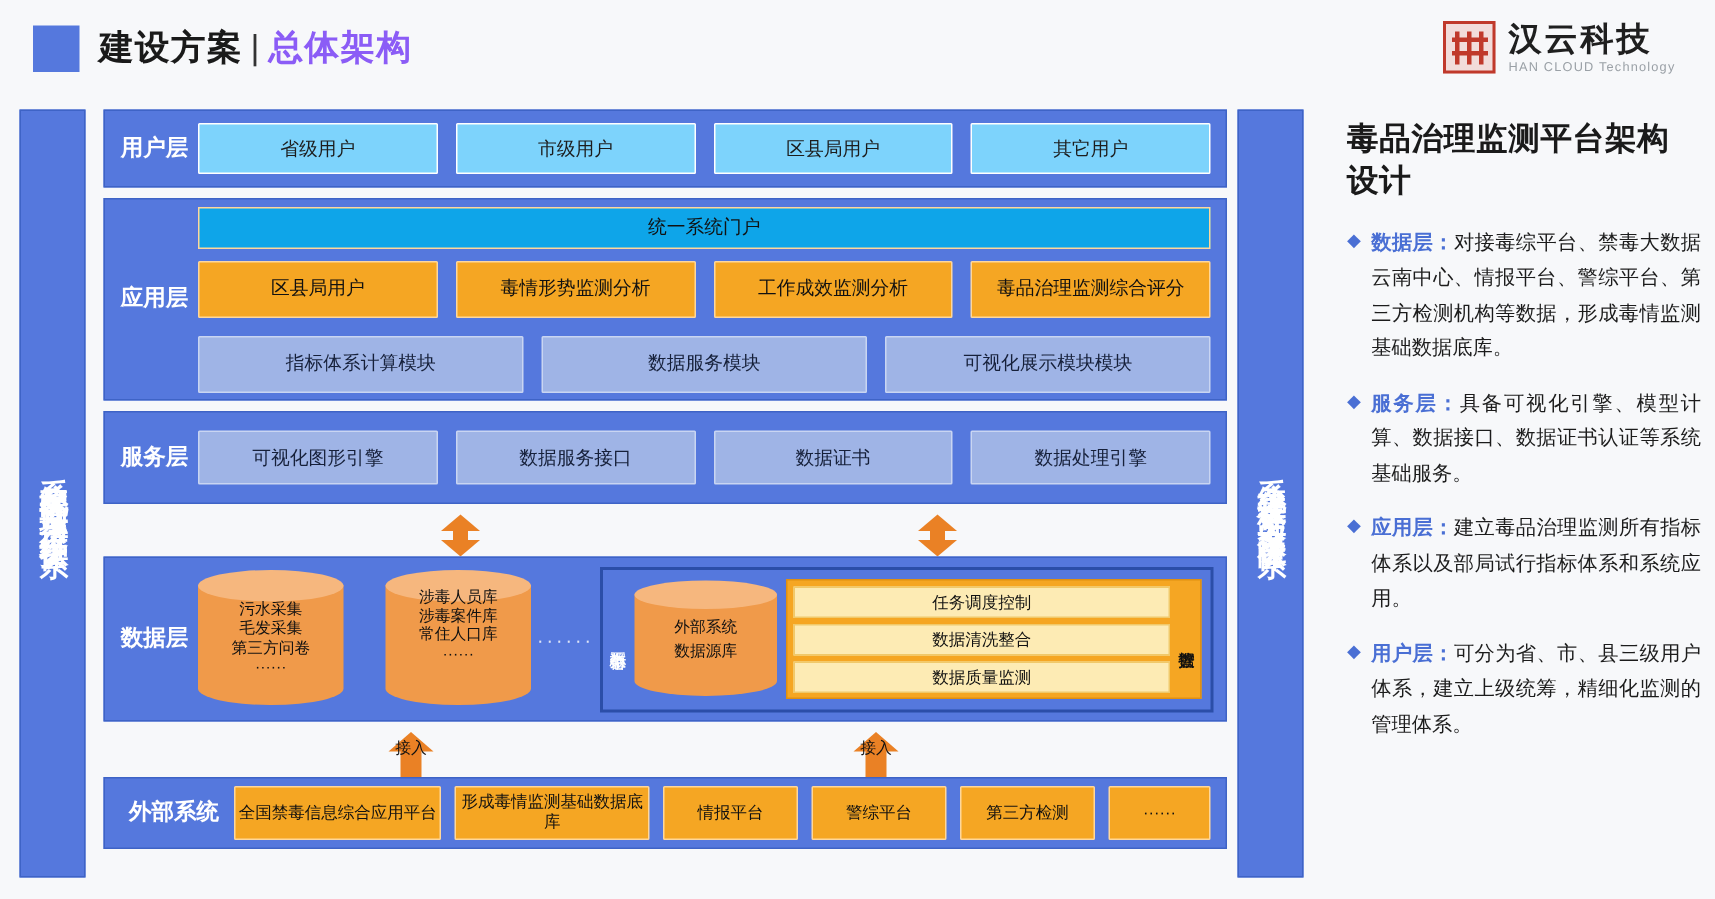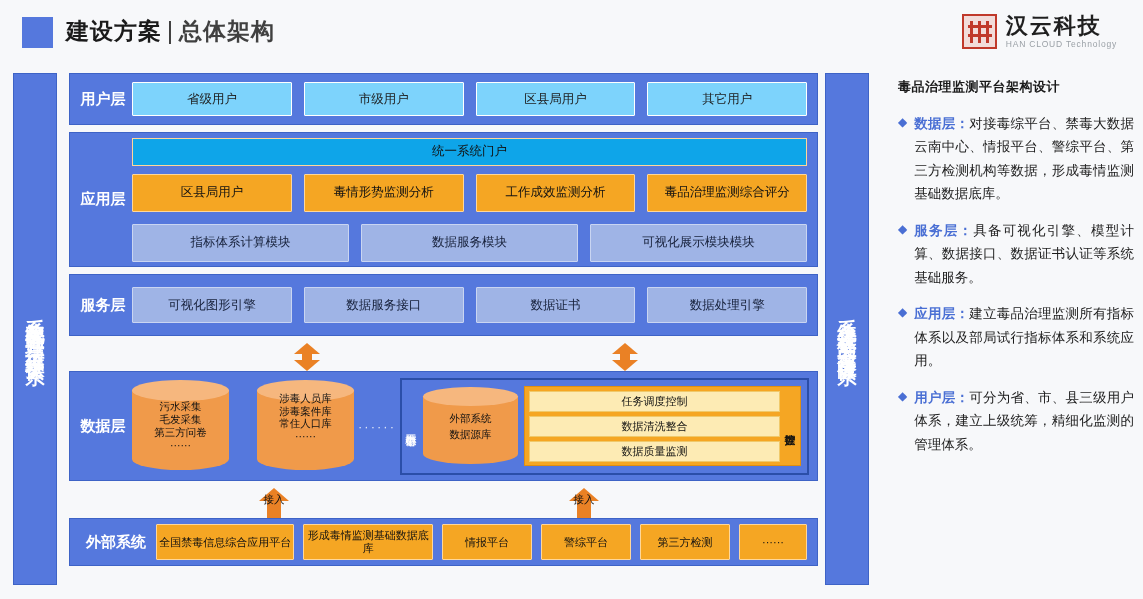--- a/index.html
+++ b/index.html
@@ -19,21 +19,21 @@
   .hdr-square {
     position: absolute; left: 22px; top: 17px; width: 31px; height: 31px;
     background: #5578dd;
   }
   .hdr-title {
     position: absolute; left: 66px; top: 16px;
     font-size: 23px; font-weight: bold; color: #1a1a1a;
     letter-spacing: 1px; white-space: nowrap;
   }
   .hdr-sep { color: #333; font-weight: normal; padding: 0 5px; }
-  .hdr-sub { color: #404040; }
+  .hdr-sub { color: #8b5cf6; }
 
   .logo-wrap {
     position: absolute; right: 26px; top: 14px;
     display: flex; align-items: center; gap: 9px; padding-left: 12px;
   }
   .logo-seal {
     width: 35px; height: 35px; border: 2px solid #c0392b;
     background: #f2dcda; position: relative; overflow: hidden;
   }
   .logo-seal::before, .logo-seal::after {
@@ -200,21 +200,21 @@
   
   #ext-layer { height: 48px; margin-bottom: 0; }
   #ext-layer .layer-label { font-size: 15px; width: 86px; }
   #ext-layer .layer-body { padding: 6px 10px 6px 0; }
   #ext-layer .row { gap: 9px; }
   #ext-layer .box { height: 36px; font-size: 11px; }
 
   
   .notes { position: absolute; left: 898px; top: 78px; width: 236px; }
   .notes-title {
-    font-size: 13px; font-weight: bold; color: #1a1a1a;
+    font-size: 21px; font-weight: bold; color: #1a1a1a;
     margin-bottom: 16px; letter-spacing: 0.5px;
   }
   .note { display: flex; gap: 7px; margin-bottom: 13px; }
   .note-bullet { color: #4a6fd4; font-size: 12px; line-height: 1.75; flex: none; }
   .note-text {
     font-size: 13.5px; line-height: 1.74; color: #1c1c1c; text-align: justify;
   }
   .note-key { color: #4a6fd4; font-weight: bold; }
 </style>
 </head>

